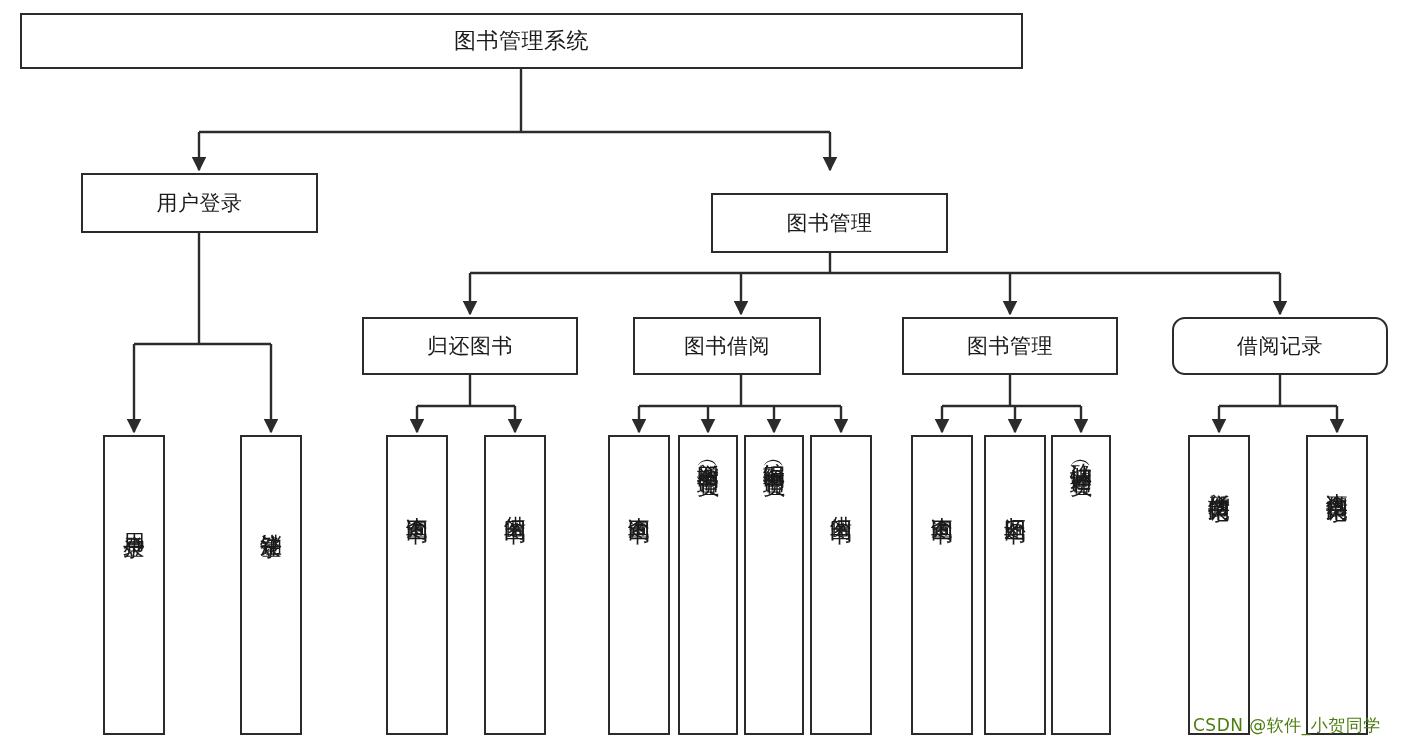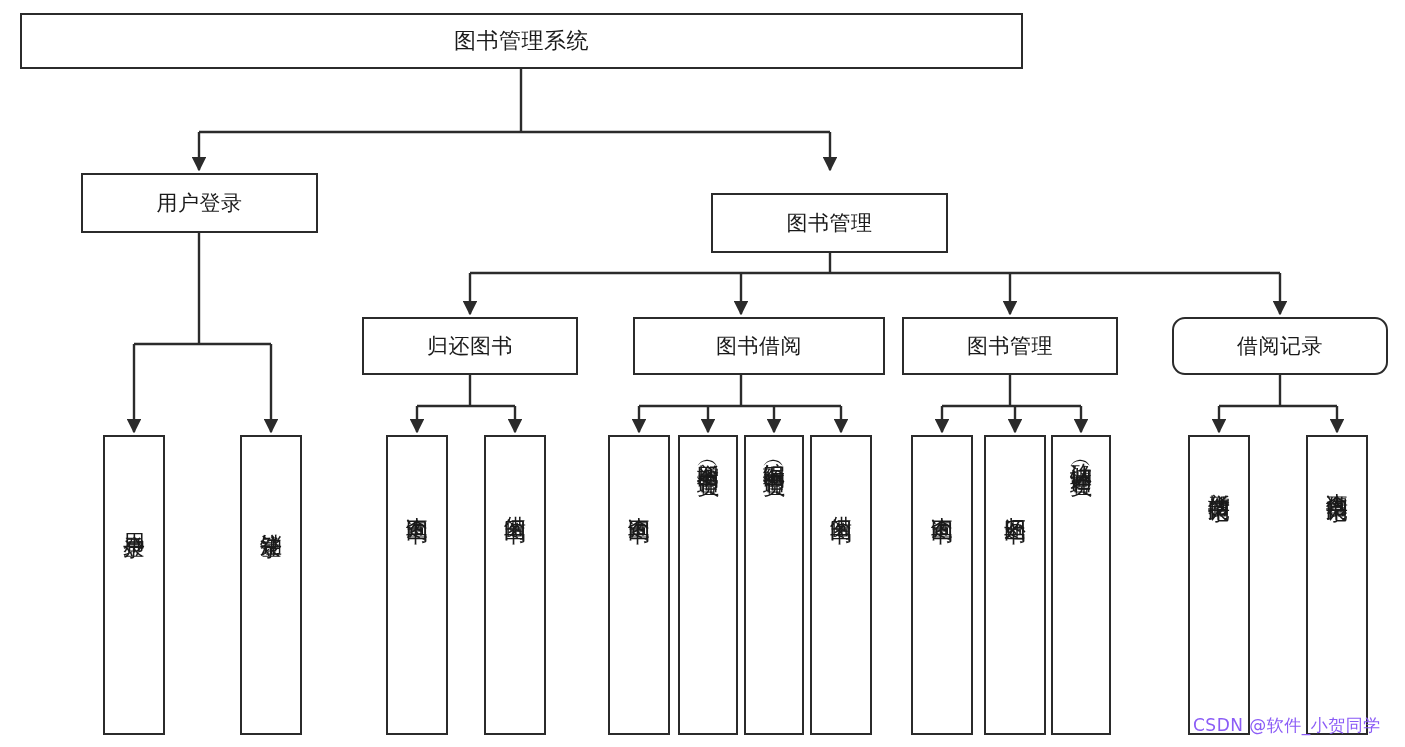--- a/index.html
+++ b/index.html
@@ -59,21 +59,21 @@
     writing-mode: vertical-rl;
     text-orientation: upright;
     font-size: 22px;
     line-height: 1.0;
     letter-spacing: 2px;
     white-space: normal;
     max-height: 100%;
   }
   .watermark {
     position: absolute;
-    color: #8b5cf6;
+    color: #4d7c0f;
     font-size: 17px;
     white-space: nowrap;
     letter-spacing: 0.5px;
   }
 </style>
 </head>
 <body>
 
 <div id="diagram-root">
 
@@ -134,21 +134,21 @@
   <div class="node horizontal" style="left:81px; top:173px; width:237px; height:60px;">
     <span class="node-label">用户登录</span>
   </div>
   <div class="node horizontal" style="left:711px; top:173px; width:237px; height:60px;margin-top:20px;">
     <span class="node-label">图书管理</span>
   </div>
 
   <div class="node horizontal" style="left:362px; top:317px; width:216px; height:58px;">
     <span class="node-label">归还图书</span>
   </div>
-  <div class="node horizontal" style="left:633px; top:317px; width:252px; height:58px;">
+  <div class="node horizontal" style="left:633px; top:317px; width:188px; height:58px;">
     <span class="node-label">图书借阅</span>
   </div>
   <div class="node horizontal" style="left:902px; top:317px; width:216px; height:58px;">
     <span class="node-label">图书管理</span>
   </div>
   <div class="node horizontal" style="left:1172px; top:317px; width:216px; height:58px;border-radius:13px;">
     <span class="node-label">借阅记录</span>
   </div>
 
   <div class="node vertical" style="left:103px; top:435px; width:62px; height:300px;">

